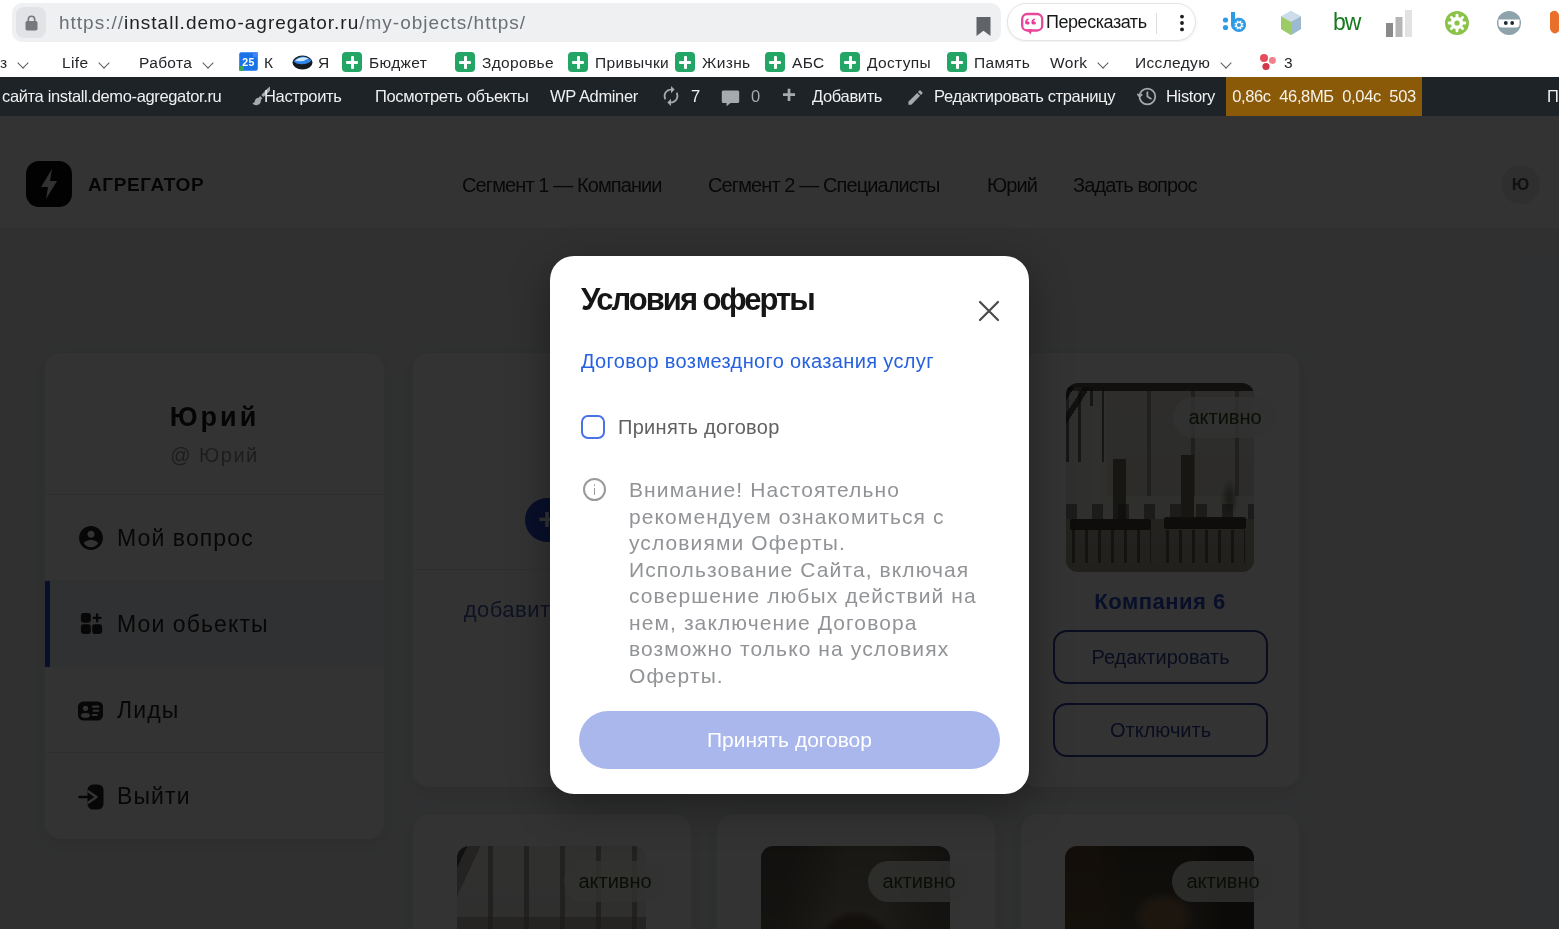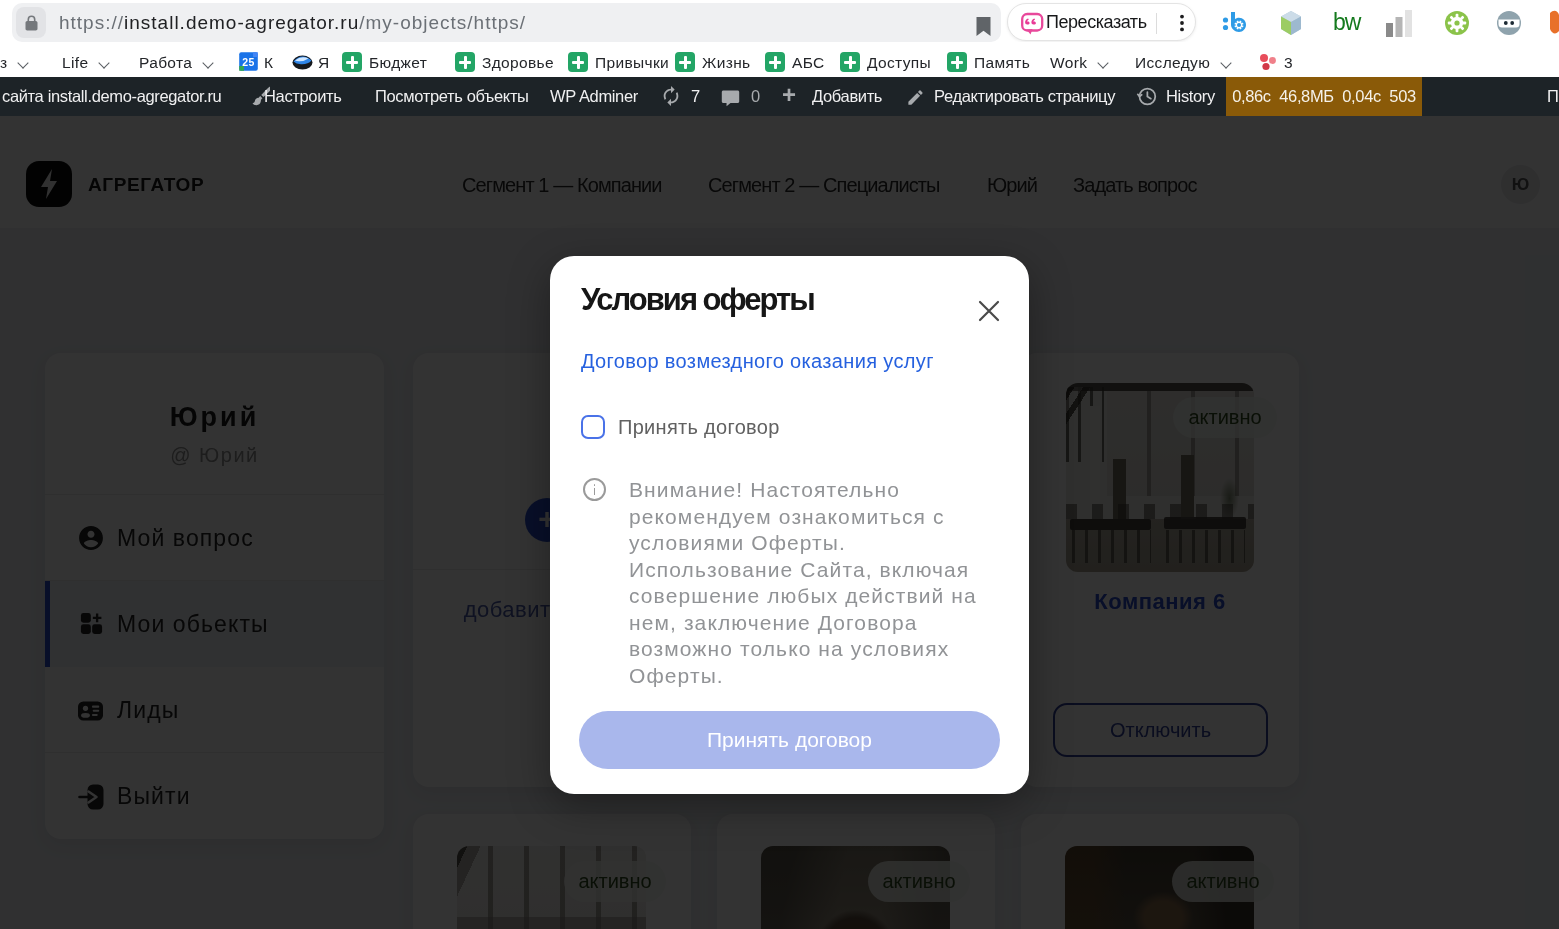--- a/index.html
+++ b/index.html
@@ -292,20 +292,21 @@
       <div style="position:absolute;left:82%;top:50%;width:10%;height:22%;background:radial-gradient(ellipse at 50% 50%, rgba(80,95,62,0.7), rgba(80,95,62,0) 70%)"></div>
       <div style="position:absolute;left:0;top:72%;width:100%;height:28%;background:linear-gradient(180deg,#b2ab9e 0%,#a8a192 100%)"></div>
       <div style="position:absolute;left:2%;top:72%;width:43%;height:6%;background:rgba(52,49,43,0.85);border-radius:2px"></div>
       <div style="position:absolute;left:52%;top:71%;width:44%;height:6.5%;background:rgba(52,49,43,0.85);border-radius:2px"></div>
       <div style="position:absolute;left:0%;top:64%;width:100%;height:8%;background:repeating-linear-gradient(90deg, rgba(62,58,51,0.55) 0 11px, transparent 11px 26px)"></div>
       <div style="position:absolute;left:3%;top:78%;width:42%;height:17%;background:repeating-linear-gradient(90deg, rgba(52,49,43,0.6) 0 3px, transparent 3px 13px)"></div>
       <div style="position:absolute;left:53%;top:78%;width:42%;height:17%;background:repeating-linear-gradient(90deg, rgba(52,49,43,0.6) 0 3px, transparent 3px 13px)"></div>
     </div>
     <div class="badge" style="left:152px;top:44px;width:104px">активно</div>
     <div style="position:absolute;left:0;top:236px;width:278px;text-align:center;font-size:22px;line-height:25px;font-weight:bold;color:#2b4acb;letter-spacing:0.5px">Компания 6</div>
+    <div class="obtn" style="left:32px;top:277px">Редактировать</div>
     <div class="obtn" style="left:32px;top:350px">Отключить</div>
   </div>
 
   <div class="card" style="left:413px;top:698px;width:278px;height:200px">
     <div class="pcard-img" style="left:44px;top:32px;width:189px;height:170px;background:#ebe9e5">
       <div style="position:absolute;left:0;top:0;width:100%;height:100%;background:repeating-linear-gradient(90deg, transparent 0 31px, rgba(150,145,138,0.8) 31px 36px),linear-gradient(180deg,#f1f0ed,#e5e3de)"></div>
       <div style="position:absolute;left:-6%;top:-4%;width:30%;height:70%;background:linear-gradient(115deg, rgba(60,56,50,0.85) 0 22%, rgba(120,114,105,0.5) 22% 34%, transparent 34%)"></div>
       <div style="position:absolute;left:0;top:42%;width:100%;height:8%;background:rgba(135,130,122,0.5)"></div>
     </div>
     <div class="badge" style="left:151px;top:47px;width:102px">активно</div>

